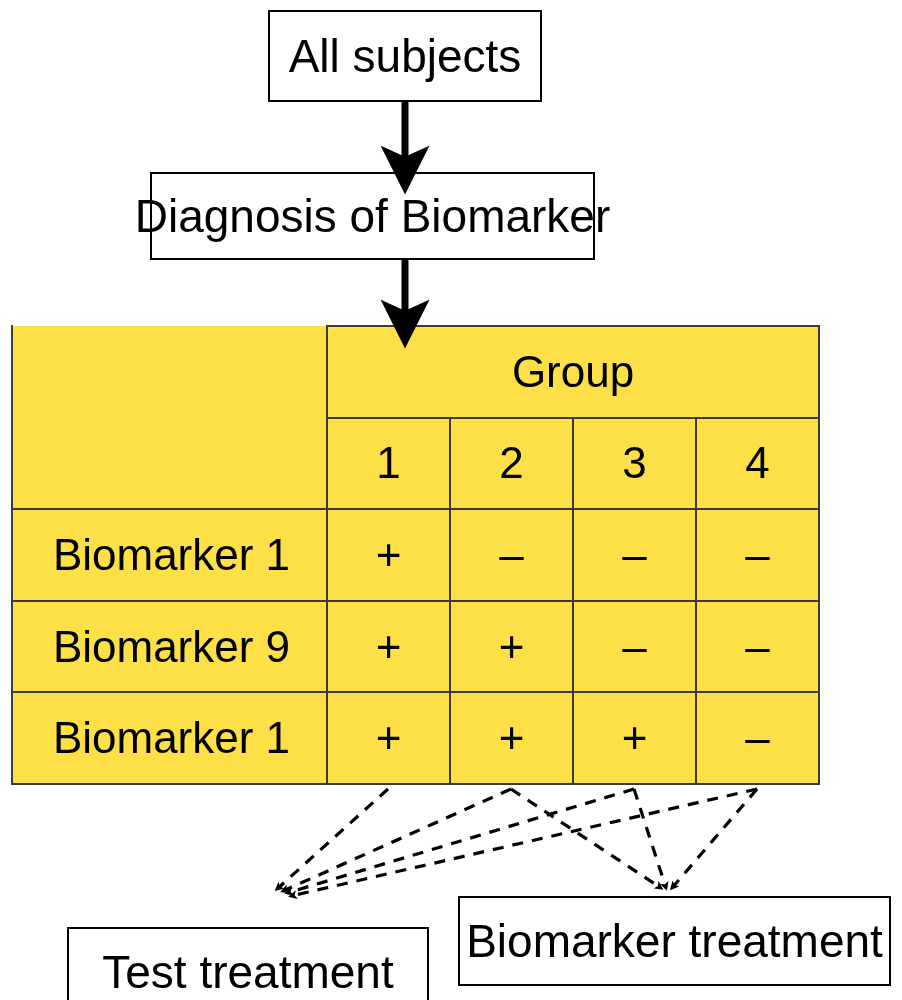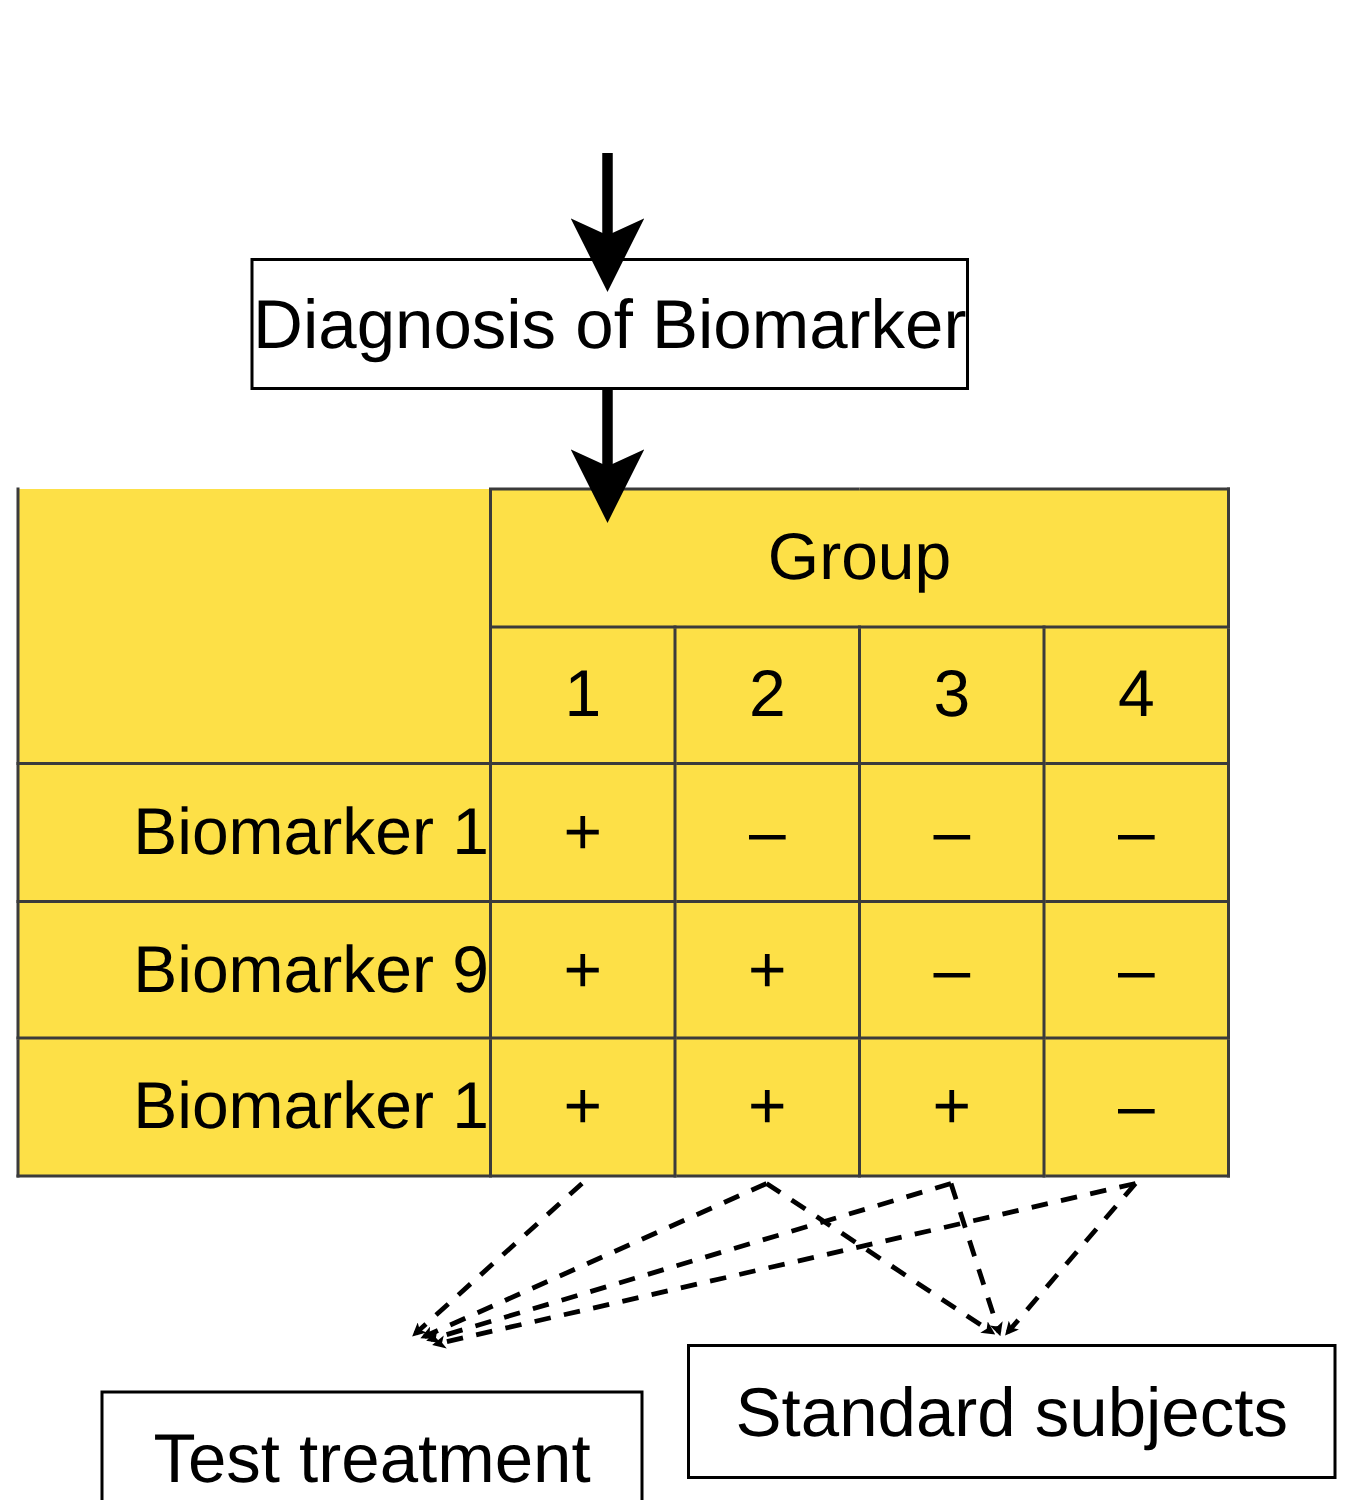--- a/index.html
+++ b/index.html
@@ -29,23 +29,23 @@
     white-space: nowrap;
   }
   #box-all-subjects {
     left: 268px;
     top: 10px;
     width: 274px;
     height: 92px;
     font-size: 46px;
   }
   #box-diagnosis {
-    left: 167px;
+    left: 150px;
     top: 172px;
-    width: 479px;
+    width: 445px;
     height: 88px;
     font-size: 46px;
   }
   #box-test-treatment {
     left: 67px;
     top: 896px;
     width: 362px;
     height: 90px;
     font-size: 46px;
     margin-top: 31px;
@@ -77,21 +77,21 @@
     vertical-align: middle;
     font-weight: normal;
     font-size: 44px;
     line-height: 1;
     background: #fde047;
   }
   #biomarker-table .corner-cell {
     border-top-color: #ffffff00;
   }
   #biomarker-table .row-label {
-    text-align: right;
+    text-align: center;
     padding-left: 4px;
     font-size: 44px;
   }
   #biomarker-table .group-head {
     font-size: 44px;
   }
   #biomarker-table .num-head {
     font-size: 44px;
   }
   #biomarker-table .mark-cell {
@@ -108,31 +108,34 @@
     width: 902px;
     height: 1000px;
     pointer-events: none;
   }
 </style>
 </head>
 <body>
 
 <div id="page">
 
+  <div class="node-box" id="box-all-subjects">
+    <span>All subjects</span>
+  </div>
 
   <div class="node-box" id="box-diagnosis">
     <span>Diagnosis of Biomarker</span>
   </div>
 
   <div class="node-box" id="box-test-treatment">
     <span>Test treatment</span>
   </div>
 
   <div class="node-box" id="box-standard-treatment">
-    <span>Standard subjects</span>
+    <span>Biomarker treatment</span>
   </div>
 
   <table id="biomarker-table">
     <colgroup>
       <col class="col-label">
       <col class="col-g">
         <col class="col-g">
         <col class="col-g">
         <col class="col-g">
     </colgroup>

